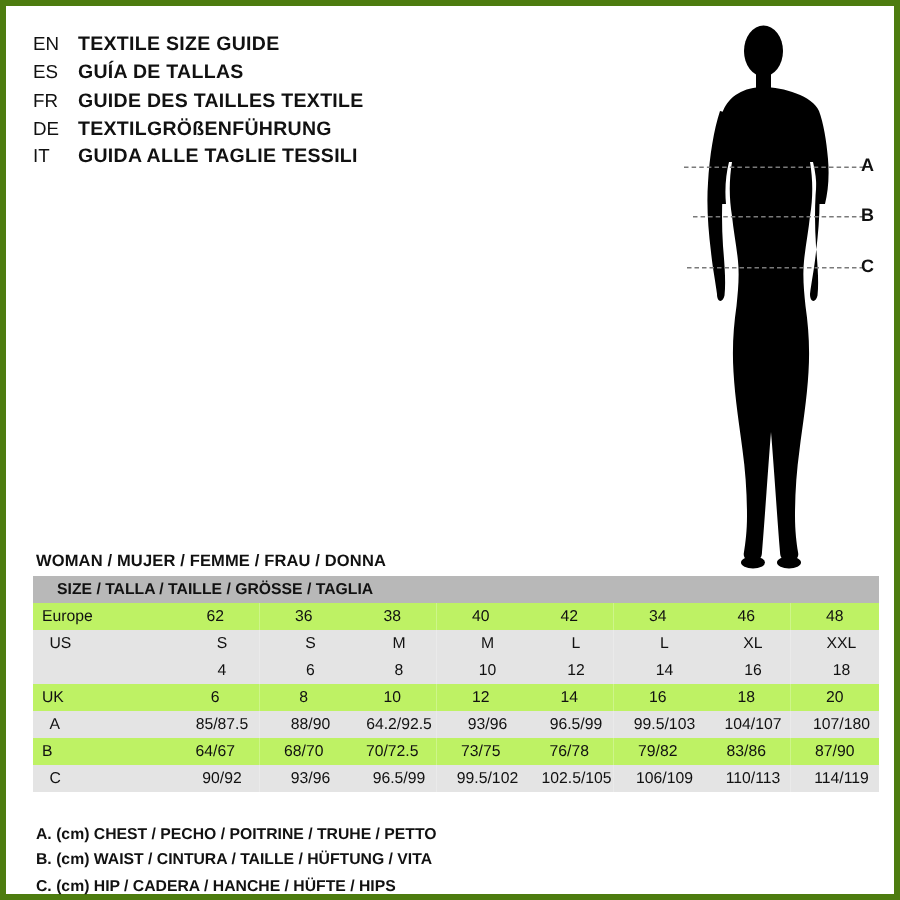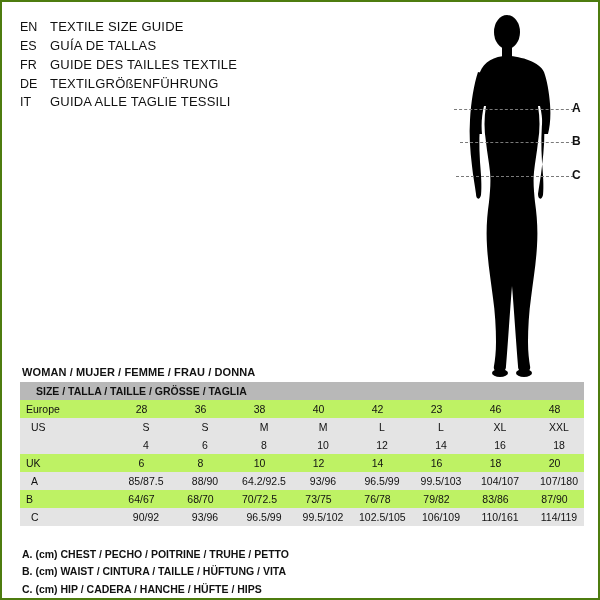--- a/index.html
+++ b/index.html
@@ -13,21 +13,21 @@
     font-family: "Liberation Sans", sans-serif;
     color: #111111;
     position: relative;
     overflow: hidden;
   }
   .page {
     position: relative;
     width: 600px;
     height: 600px;
     box-sizing: border-box;
-    border: 2px solid #4d7c0f;
+    border: 4px solid #4d7c0f;
   }
 
   
   .lang-block {
     position: absolute;
     top: 16px;
     left: 18px;
     width: 330px;
   }
   .lang-row {
@@ -38,20 +38,21 @@
   .lang-code {
     width: 30px;
     flex: 0 0 30px;
     font-size: 12.5px;
     color: #111;
   }
   .lang-title {
     font-size: 13px;
     color: #111;
     letter-spacing: 0.2px;
+    font-weight: bold;
   }
 
   
   .figure-wrap {
     position: absolute;
     top: 8px;
     left: 430px;
     width: 160px;
     height: 370px;
   }
@@ -221,26 +222,26 @@
         <col style="width:92px">
         <col span="8">
       </colgroup>
       <tbody>
         <tr class="hdr">
           <td colspan="9">SIZE / TALLA / TAILLE / GRÖSSE / TAGLIA</td>
         </tr>
 
         <tr class="plain">
           <td class="rowlabel">Europe</td>
-          <td>28</td>
+          <td>62</td>
           <td>36</td>
           <td>38</td>
           <td>40</td>
           <td>42</td>
-          <td>23</td>
+          <td>34</td>
           <td>46</td>
           <td>48</td>
         </tr>
 
         <tr class="shade">
           <td class="rowlabel">US</td>
           <td>S</td>
           <td>S</td>
           <td>M</td>
           <td>M</td>
@@ -299,21 +300,21 @@
         </tr>
 
         <tr class="shade">
           <td class="rowlabel">C</td>
           <td>90/92</td>
           <td>93/96</td>
           <td>96.5/99</td>
           <td>99.5/102</td>
           <td>102.5/105</td>
           <td>106/109</td>
-          <td>110/161</td>
+          <td>110/113</td>
           <td>114/119</td>
         </tr>
       </tbody>
     </table>
 
     <div class="legend">
       <div>A. (cm) CHEST / PECHO / POITRINE / TRUHE / PETTO</div>
       <div>B. (cm) WAIST / CINTURA / TAILLE / HÜFTUNG / VITA</div>
       <div>C. (cm) HIP / CADERA / HANCHE / HÜFTE / HIPS</div>
     </div>

